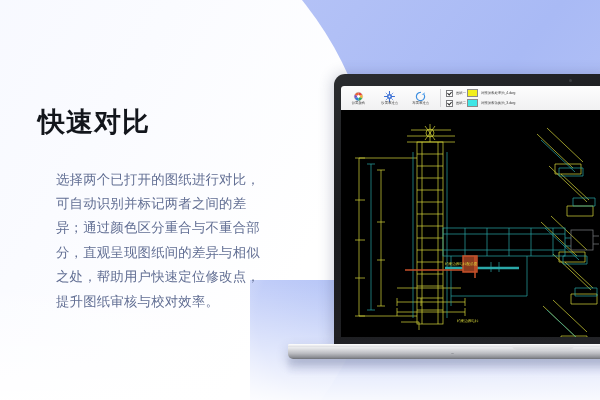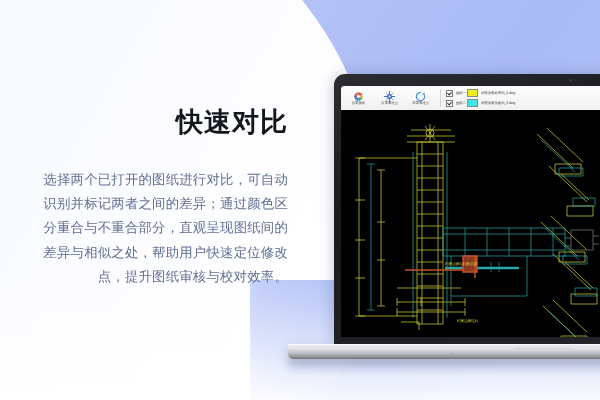--- a/index.html
+++ b/index.html
@@ -1,21 +1,21 @@
 <!DOCTYPE html>
 <html><head>
 <meta charset="utf-8">
 <style>
   html,body{margin:0;padding:0;}
   body{
     width:600px;height:400px;overflow:hidden;position:relative;
     font-family:"Liberation Sans","DejaVu Sans",sans-serif;
     background:#e9ecfd;
   }
-  #stage{position:absolute;inset:0;overflow:hidden;text-align:right;}
+  #stage{position:absolute;inset:0;overflow:hidden;}
 
   
   .bg-base{position:absolute;inset:0;
     background:linear-gradient(160deg,#e9ecfd 0%,#eaedfd 35%,#eef0fe 60%,#e7ebfd 100%);}
   .bg-blue-right{position:absolute;right:-40px;top:-60px;width:420px;height:560px;
     background:linear-gradient(135deg,#b9c6f7 0%,#a9baf5 45%,#c2cdf8 100%);
     border-radius:52% 0 0 58%/64% 0 0 46%;
     transform:rotate(-6deg);}
   .bg-white-swoop{position:absolute;left:-180px;top:-120px;width:560px;height:660px;
     background:linear-gradient(120deg,#f4f6ff 0%,#fafbff 45%,#ffffff 75%);
@@ -23,21 +23,21 @@
     filter:blur(0.3px);}
   .bg-bottom-fade{position:absolute;left:0;bottom:0;width:600px;height:120px;
     background:linear-gradient(180deg,rgba(255,255,255,0) 0%,rgba(255,255,255,.55) 60%,rgba(255,255,255,.9) 100%);}
   .bg-blue-blob-bottom{position:absolute;left:250px;bottom:-70px;width:330px;height:190px;
     background:radial-gradient(ellipse at 40% 20%,#9fb3f4 0%,#b4c3f7 45%,rgba(190,203,248,0) 78%);
     opacity:.85;}
 
   
   .copy{position:absolute;left:38px;top:108px;width:250px;}
   .title{font-size:27px;font-weight:700;color:#13161c;letter-spacing:1px;margin:0 0 30px 0;line-height:1.1;}
-  .body-text{font-size:13.4px;line-height:1.82;color:#616e93;margin:0;letter-spacing:.2px;}
+  .body-text{font-size:13.4px;line-height:1.82;color:#616e93;margin:18px;letter-spacing:.2px;}
 
   
   .laptop{position:absolute;left:334px;top:74px;width:300px;height:282px;}
   .lid{position:absolute;left:0;top:0;width:278px;height:272px;
     background:linear-gradient(160deg,#2b2d30 0%,#1a1b1e 40%,#242528 100%);
     border-radius:11px 0 0 0;
     box-shadow:-2px 0 14px rgba(40,50,90,.22);}
   .lid-inner{position:absolute;left:7px;top:12px;right:0;bottom:9px;
     background:#000;border-radius:3px 0 0 0;overflow:hidden;}
   .camera{position:absolute;left:235px;top:5px;width:3px;height:3px;border-radius:50%;

